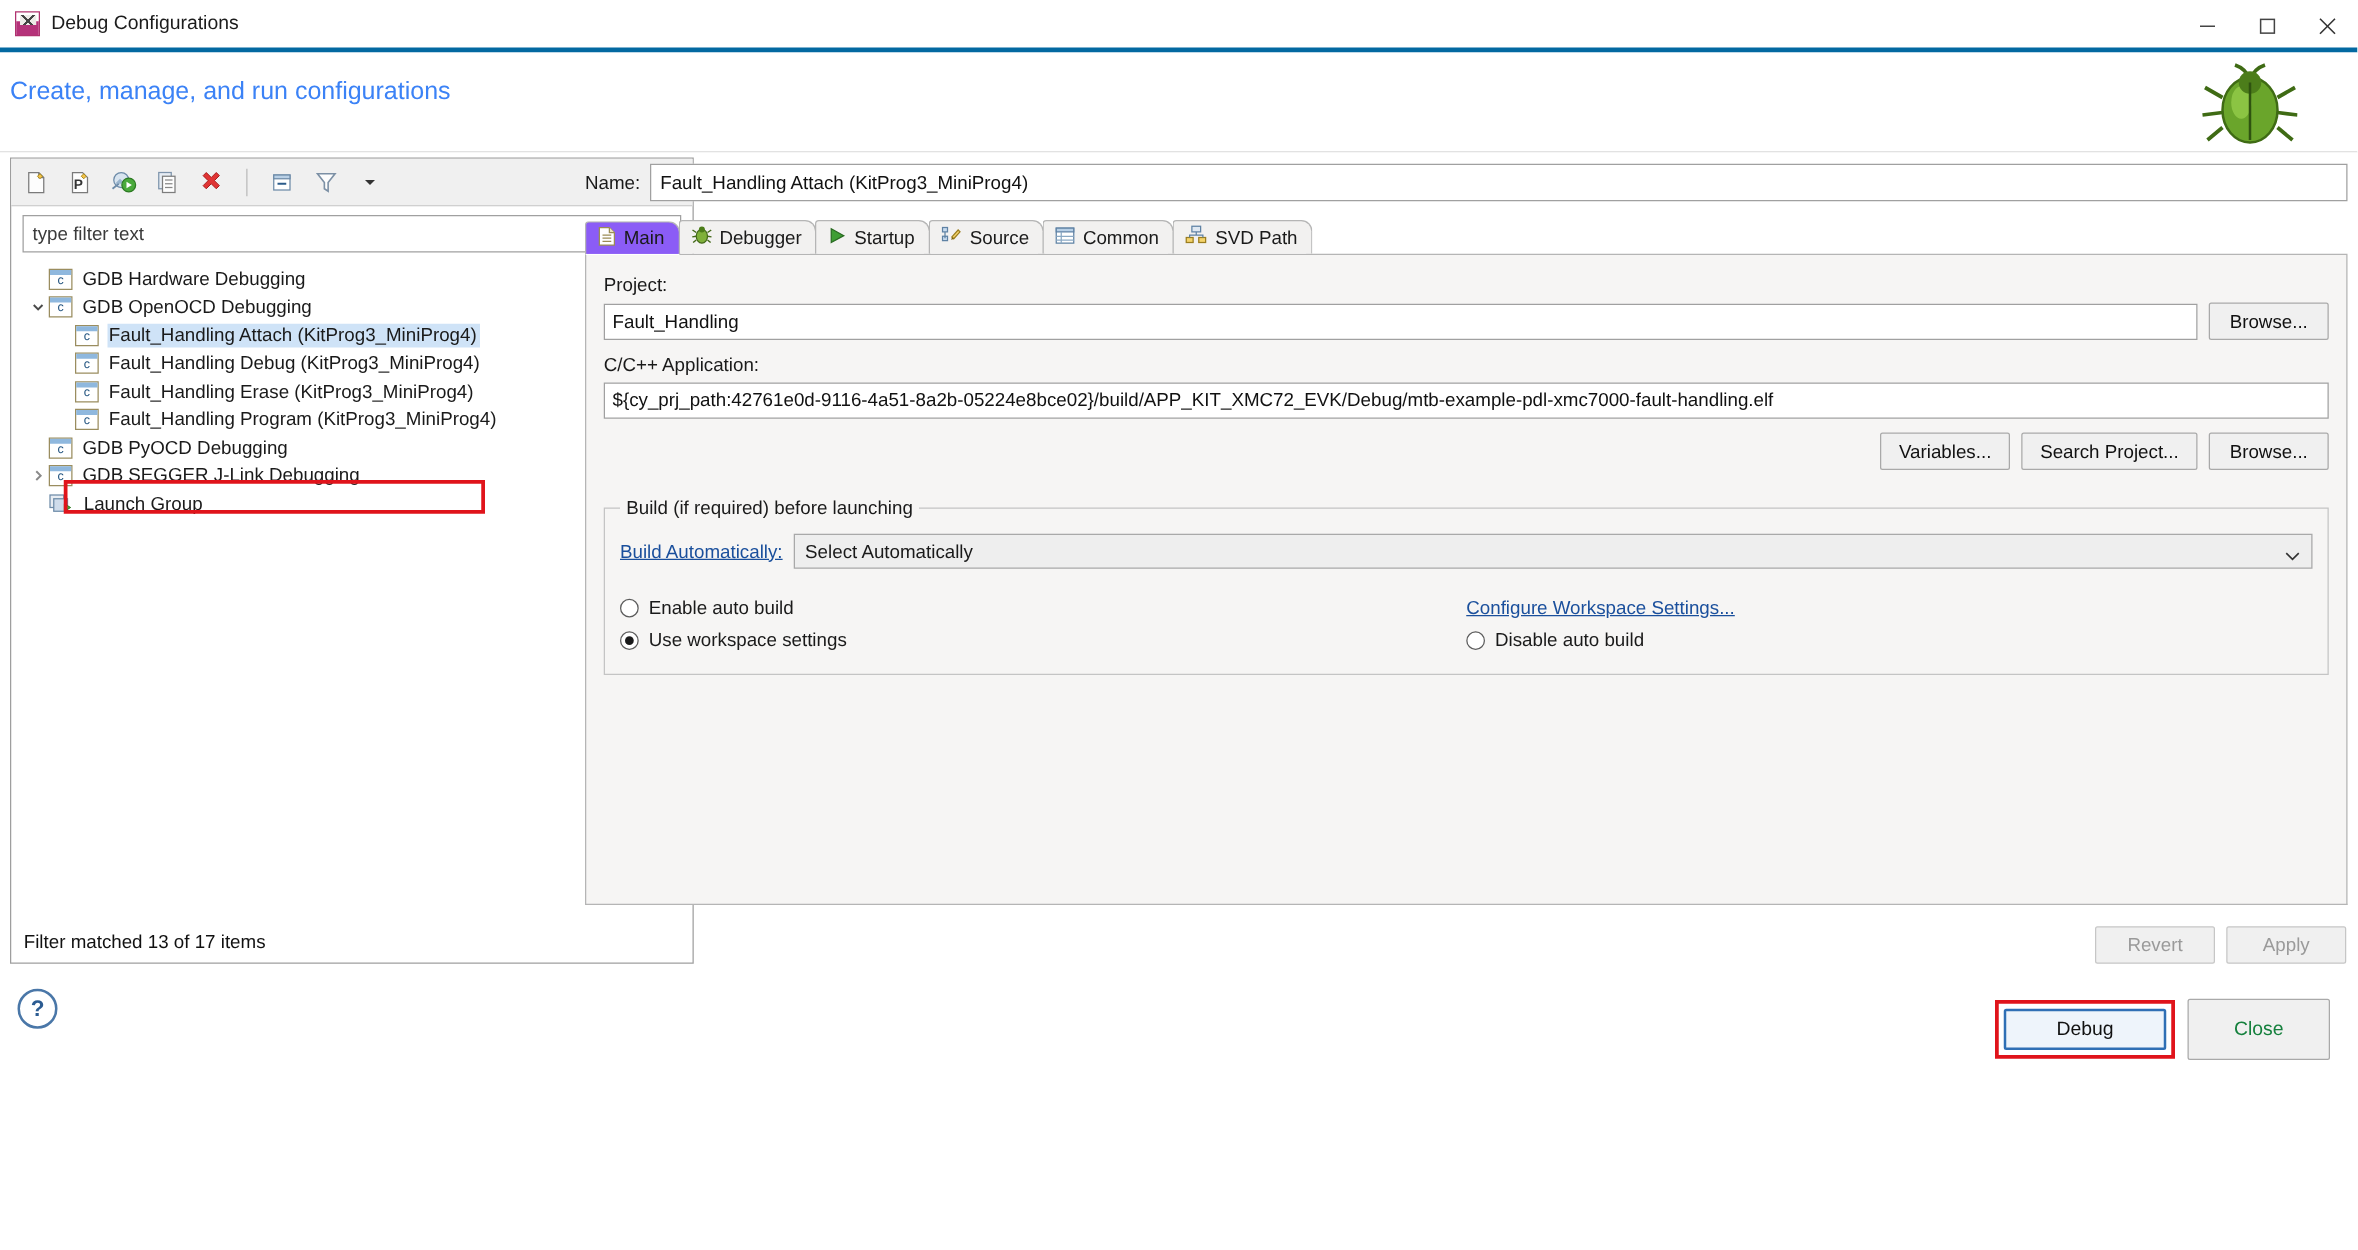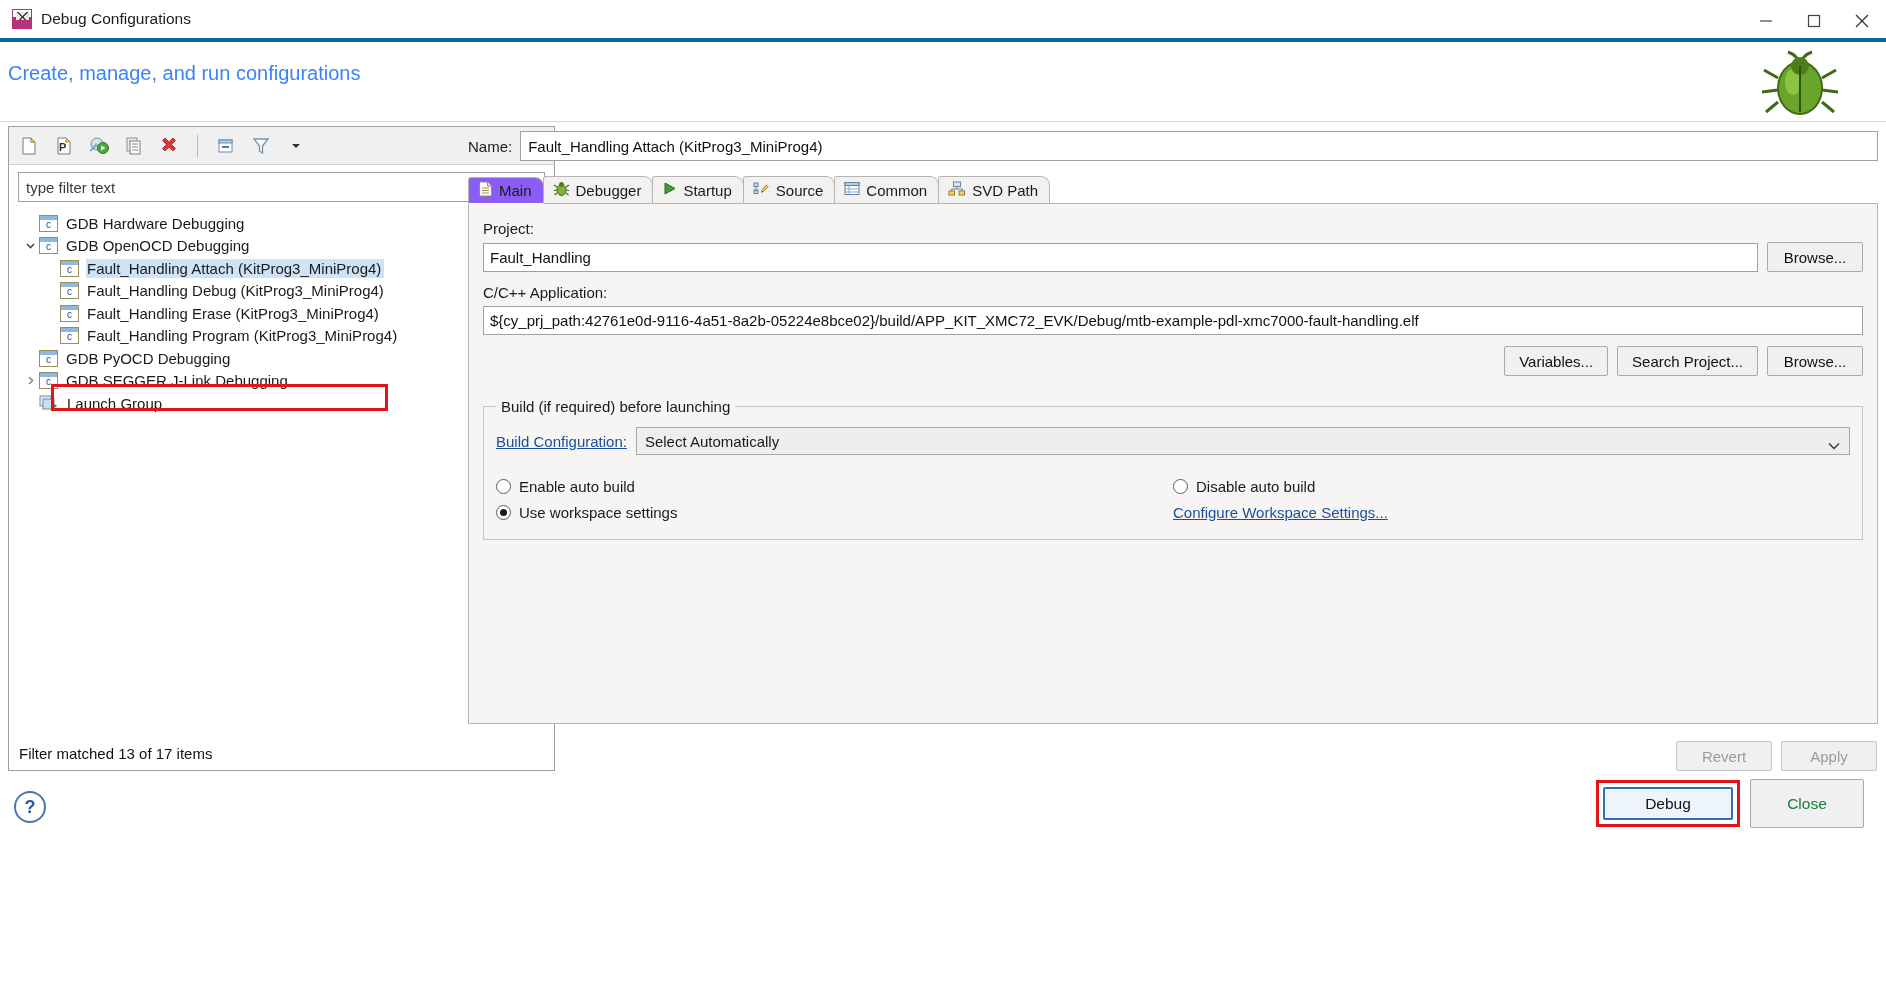--- a/index.html
+++ b/index.html
@@ -205,21 +205,21 @@
     position:absolute; left:0; top:777px; width:1886px; height:223px;
     background:#ffffff;
   }
   .help-icon{
     position:absolute; left:14px; top:14px; width:32px;height:32px;
     border:2px solid #4a77a8; border-radius:50%;
     display:flex;align-items:center;justify-content:center;
     color:#2c5c92; font-size:18px; font-weight:bold;
   }
   .footer-buttons{
-    position:absolute; right:22px; top:2px; display:flex; align-items:center; gap:10px;
+    position:absolute; right:22px; top:22px; display:flex; align-items:center; gap:10px;
   }
   .debug-wrap{ position:relative; padding:7px; }
   .debug-outline{
     position:absolute; left:0; top:0; right:0; bottom:0;
     border:3px solid #e0141b;
   }
   .btn-debug{
     height:33px; width:130px; background:#eef4fb;
     border:2px solid #2f6fb5; border-radius:2px;
     font-family:inherit; font-size:15.5px; color:#111;
@@ -523,21 +523,21 @@
         <div class="btnrow">
           <button class="btn">Variables...</button>
           <button class="btn">Search Project...</button>
           <button class="btn">Browse...</button>
         </div>
 
         <fieldset class="group">
           <legend>Build (if required) before launching</legend>
 
           <div class="bc-row">
-            <span class="bc-link">Build Configuration:</span>
+            <span class="bc-link">Build Automatically:</span>
             <div class="combo">
               <span>Select Automatically</span>
               <span class="arrow">
                 <svg width="12" height="10" viewBox="0 0 12 10">
                     <path d="M1 2.5 L6 7.5 L11 2.5" fill="none" stroke="#333" stroke-width="1.3"></path>
                   </svg>
               </span>
             </div>
           </div>
 
@@ -547,25 +547,25 @@
                 <span class="radio"></span>
                 <span>Enable auto build</span>
               </div>
               <div class="radio-line">
                 <span class="radio on"></span>
                 <span>Use workspace settings</span>
               </div>
             </div>
             <div class="radio-col">
               <div class="radio-line">
+                <span class="ws-link" style="margin-left:0;">Configure Workspace Settings...</span>
+              </div>
+              <div class="radio-line">
                 <span class="radio"></span>
                 <span>Disable auto build</span>
-              </div>
-              <div class="radio-line">
-                <span class="ws-link" style="margin-left:0;">Configure Workspace Settings...</span>
               </div>
             </div>
           </div>
         </fieldset>
 
         <div class="rev-apply">
           <button class="btn disabled">Revert</button>
           <button class="btn disabled">Apply</button>
         </div>
       </div>

